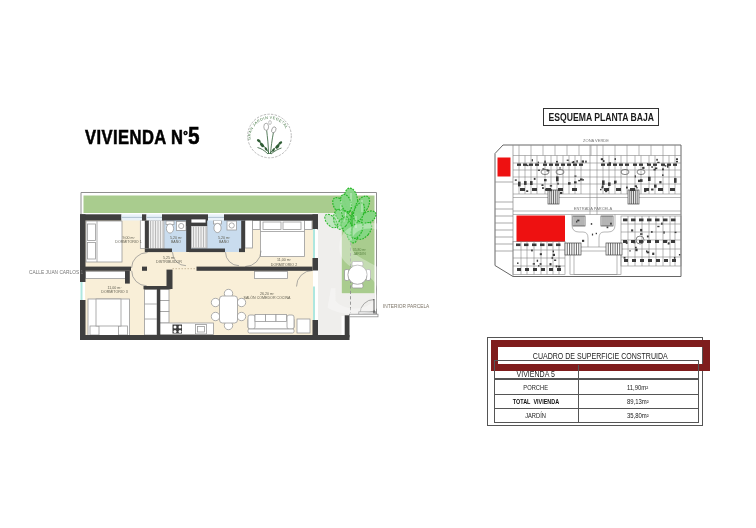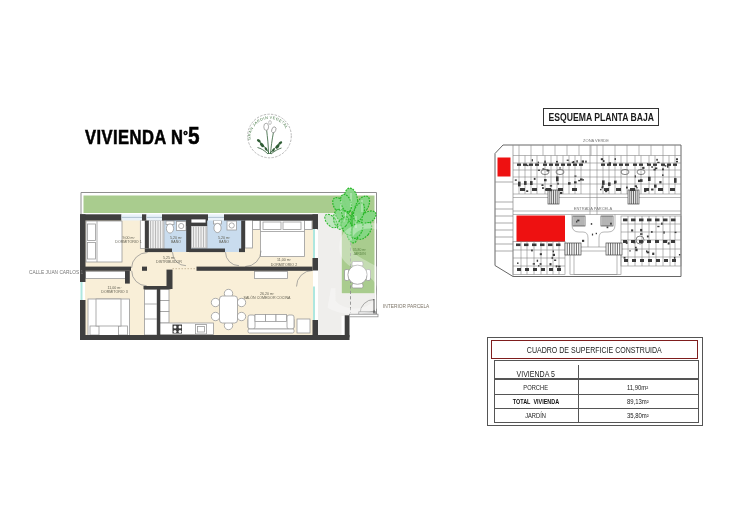--- a/index.html
+++ b/index.html
@@ -646,21 +646,21 @@
 <text x="593" y="210" font-size="4" fill="#777" text-anchor="middle" font-family="Liberation Sans, sans-serif">ENTRADA PARCELA</text>
   </svg>
 
   <div class="abs" style="left:85px;top:122px;font-weight:bold;color:#000;font-size:19.5px;letter-spacing:0.5px;white-space:nowrap;transform:scaleX(0.85);transform-origin:0 0;-webkit-text-stroke:0.55px #000;">VIVIENDA N<span style="font-size:13px;vertical-align:4px;">º</span><span style="font-size:24.5px;">5</span></div>
 
   <div class="abs" style="left:535px;top:108px;width:114px;height:16px;border:1.6px solid #333;display:flex;align-items:center;justify-content:center;margin-left:8px;">
     <span style="font-weight:bold;font-size:10.5px;color:#1a1a1a;white-space:nowrap;display:inline-block;transform:scaleX(0.82);">ESQUEMA PLANTA BAJA</span>
   </div>
 
   <div class="abs" style="left:487px;top:337px;width:214px;height:86.5px;border:1px solid #555;"></div>
-  <div class="abs" style="left:490.5px;top:340px;width:205px;height:17px;border:1px solid #7f1d1d;display:flex;align-items:center;justify-content:center;">
+  <div class="abs" style="left:490.5px;top:340px;width:205px;height:17px;border:7px solid #7f1d1d;display:flex;align-items:center;justify-content:center;">
     <span style="font-size:8.4px;color:#222;display:inline-block;transform:scaleX(0.84);white-space:nowrap;">CUADRO DE SUPERFICIE CONSTRUIDA</span>
   </div>
   <div class="abs" style="left:493.5px;top:360px;width:203px;height:61px;border:1px solid #555;">
     <div style="position:absolute;left:0;top:4px;width:83px;height:16.5px;border-right:1px solid #555;display:flex;align-items:center;justify-content:center;">
         <span style="font-size:9.8px;color:#222;display:inline-block;transform:scaleX(0.72);white-space:nowrap;">VIVIENDA 5</span>
       </div>
     <div style="position:absolute;left:0;top:16.5px;width:100%;height:2.6px;border-top:1px solid #555;border-bottom:1px solid #555;box-sizing:border-box;"></div>
     <div style="position:absolute;left:0;top:19.1px;width:83px;height:13.9px;border-right:1px solid #555;display:flex;align-items:center;justify-content:center;">
         <span style="font-size:6.4px;color:#222;display:inline-block;transform:scaleX(0.9);">PORCHE</span>
       </div>

